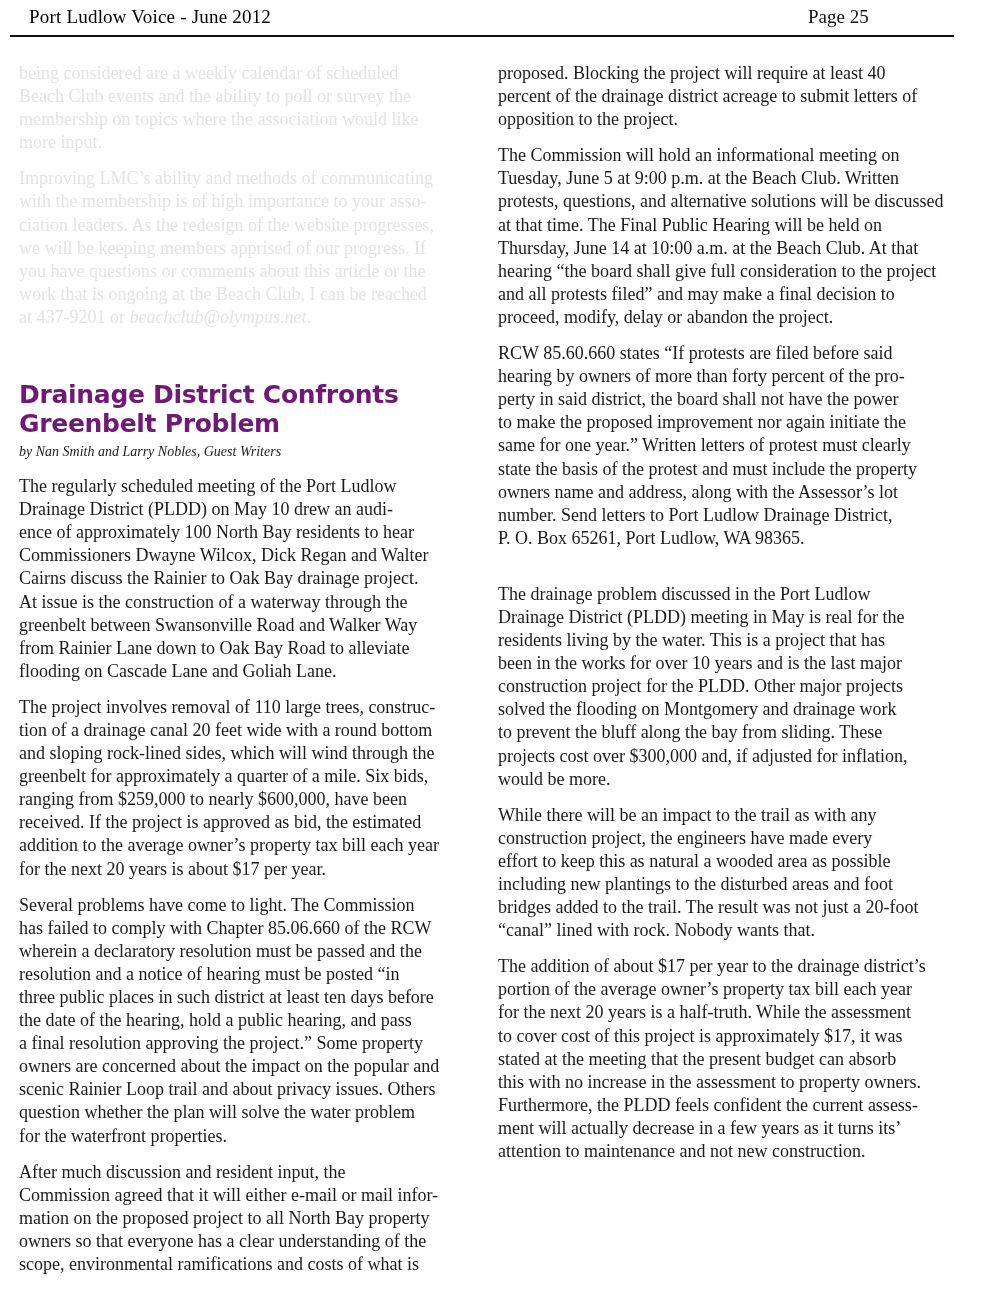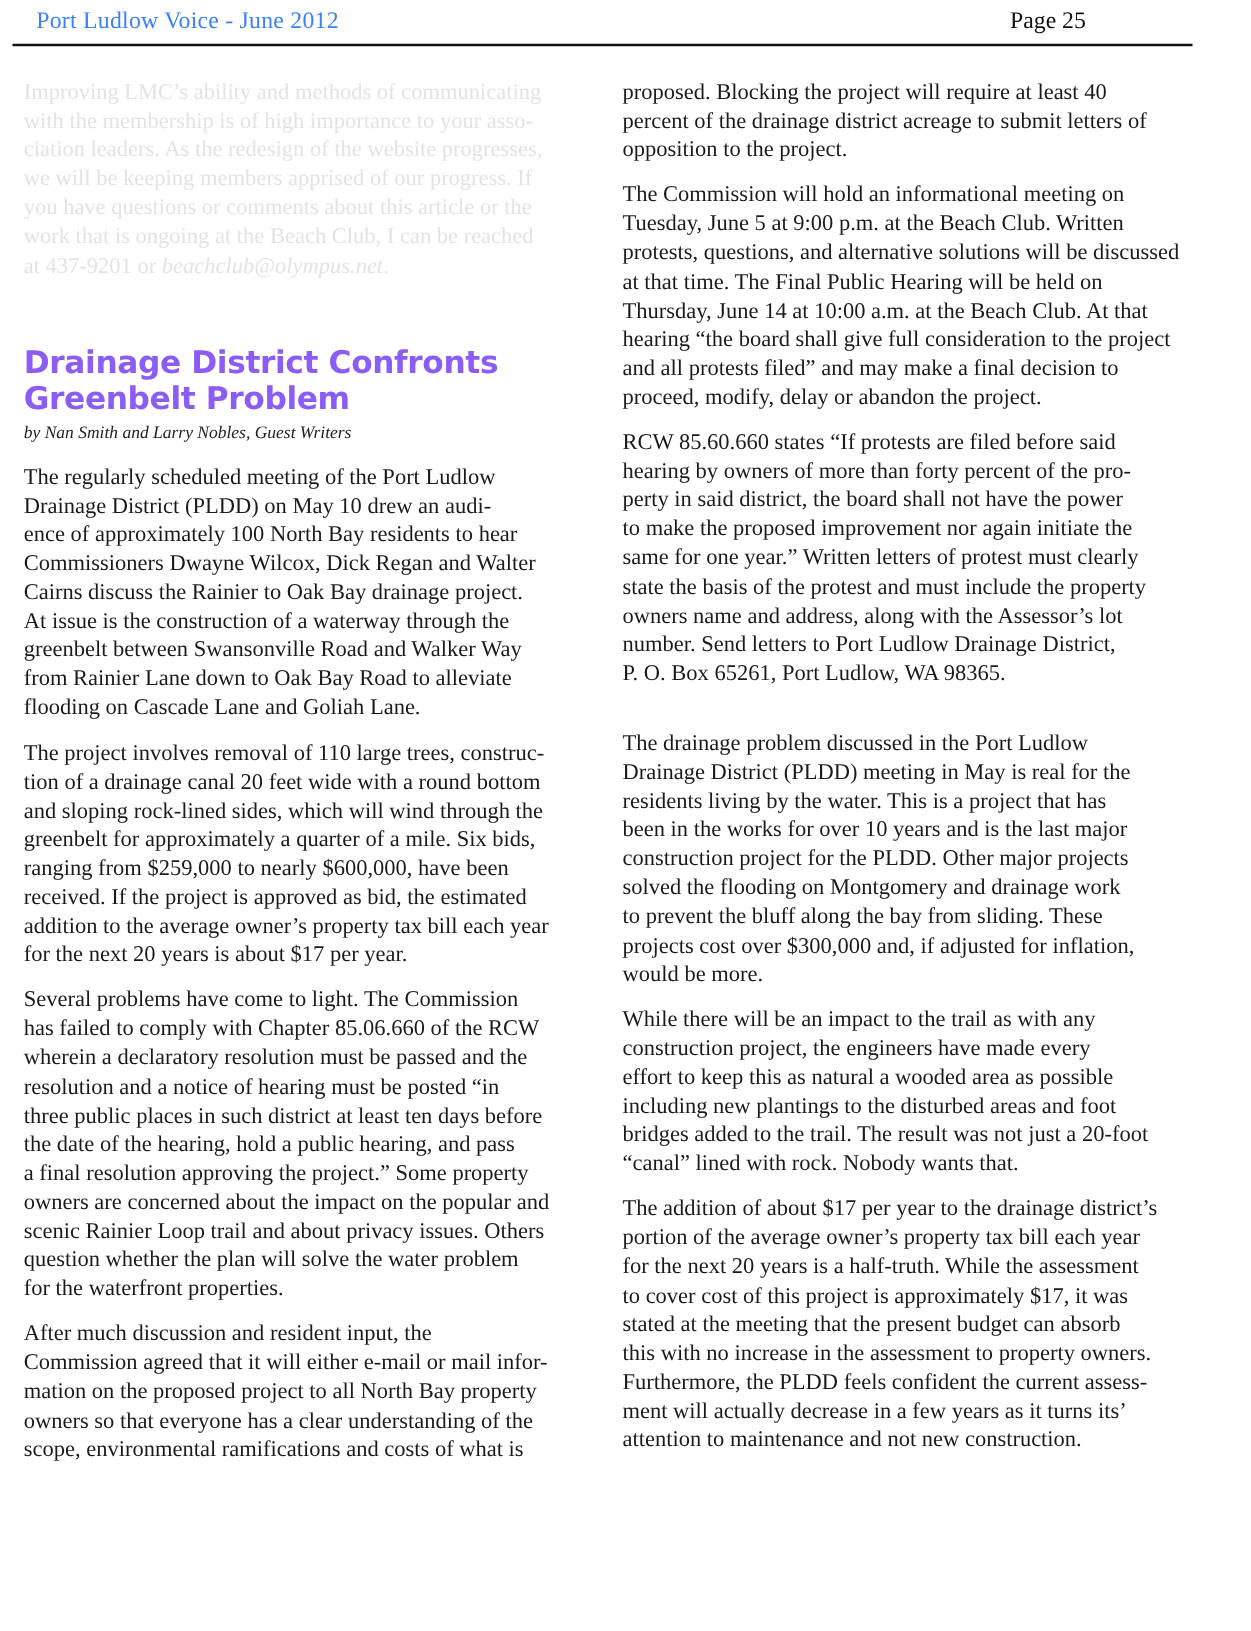--- a/index.html
+++ b/index.html
@@ -1,46 +1,50 @@
 <!DOCTYPE html>
 <html><head>
 <meta charset="utf-8">
 <style>
   html, body { margin: 0; padding: 0; background: #ffffff; }
   body { width: 1001px; height: 1305px; position: relative; overflow: hidden; font-family: "Liberation Serif", serif; color: #1a1a1a; }
   .header { position: absolute; left: 0; top: 0; width: 1001px; height: 40px; }
-  .header-title { position: absolute; left: 29px; top: 6px; font-size: 19px; letter-spacing: 0.2px; color: #3b82f6; }
+  .header-title { position: absolute; left: 29px; top: 6px; font-size: 19px; letter-spacing: 0.2px; color: #000000; }
   .header-page { position: absolute; left: 808px; top: 6px; font-size: 19px; color: #111; text-align: right; }
   .header-rule { position: absolute; left: 10px; top: 35px; width: 944px; height: 2px; background: #111; }
 
   .col { position: absolute; }
   .col-left { left: 19px; top: 62px; width: 462px; }
   .col-right { left: 498px; top: 62px; width: 465px; }
 
   .faded { color: #e3e3e3; }
   .cont-note { font-size: 13px; font-style: italic; margin: 4px 0 8px 0; line-height: 16px; }
   .cont-note b { font-weight: bold; }
   p.body { margin: 0 0 13px 0; font-size: 18px; line-height: 23.1px; white-space: pre-line; }
-  .headline { font-family: "DejaVu Sans", sans-serif; font-weight: bold; font-size: 25px; line-height: 29px; margin: 0; color: #8b5cf6; letter-spacing: -0.3px; }
+  .headline { font-family: "DejaVu Sans", sans-serif; font-weight: bold; font-size: 25px; line-height: 29px; margin: 0; color: #701a75; letter-spacing: -0.3px; }
   .byline { font-size: 14px; font-style: italic; margin: 6px 0 15px 0; color: #222; }
   .b { font-weight: normal; margin-top: 27px; }
   .email { font-style: italic; }
   .footer-note { position: absolute; left: 806px; top: 1340px; font-size: 13px; font-style: italic; color: #0f172a; text-decoration: underline; }
 </style>
 </head>
 <body>
 
 <div class="header">
   <div class="header-title">Port Ludlow Voice - June 2012</div>
   <div class="header-page">Page 25</div>
   <div class="header-rule"></div>
 </div>
 
 <div class="col col-left">
   <div class="faded">
+    <p class="body">being considered are a weekly calendar of scheduled
+Beach Club events and the ability to poll or survey the
+membership on topics where the association would like
+more input.</p>
     <p class="body"><span>Improving LMC’s ability and methods of communicating
 with the membership is of high importance to your asso-
 ciation leaders. As the redesign of the website progresses,
 we will be keeping members apprised of our progress. If
 you have questions or comments about this article or the
 work that is ongoing at the Beach Club, I can be reached
 at 437-9201 or </span><span class="email">beachclub@olympus.net</span><span>.</span></p>
   </div>
 
   <div style="height:38px"></div>

